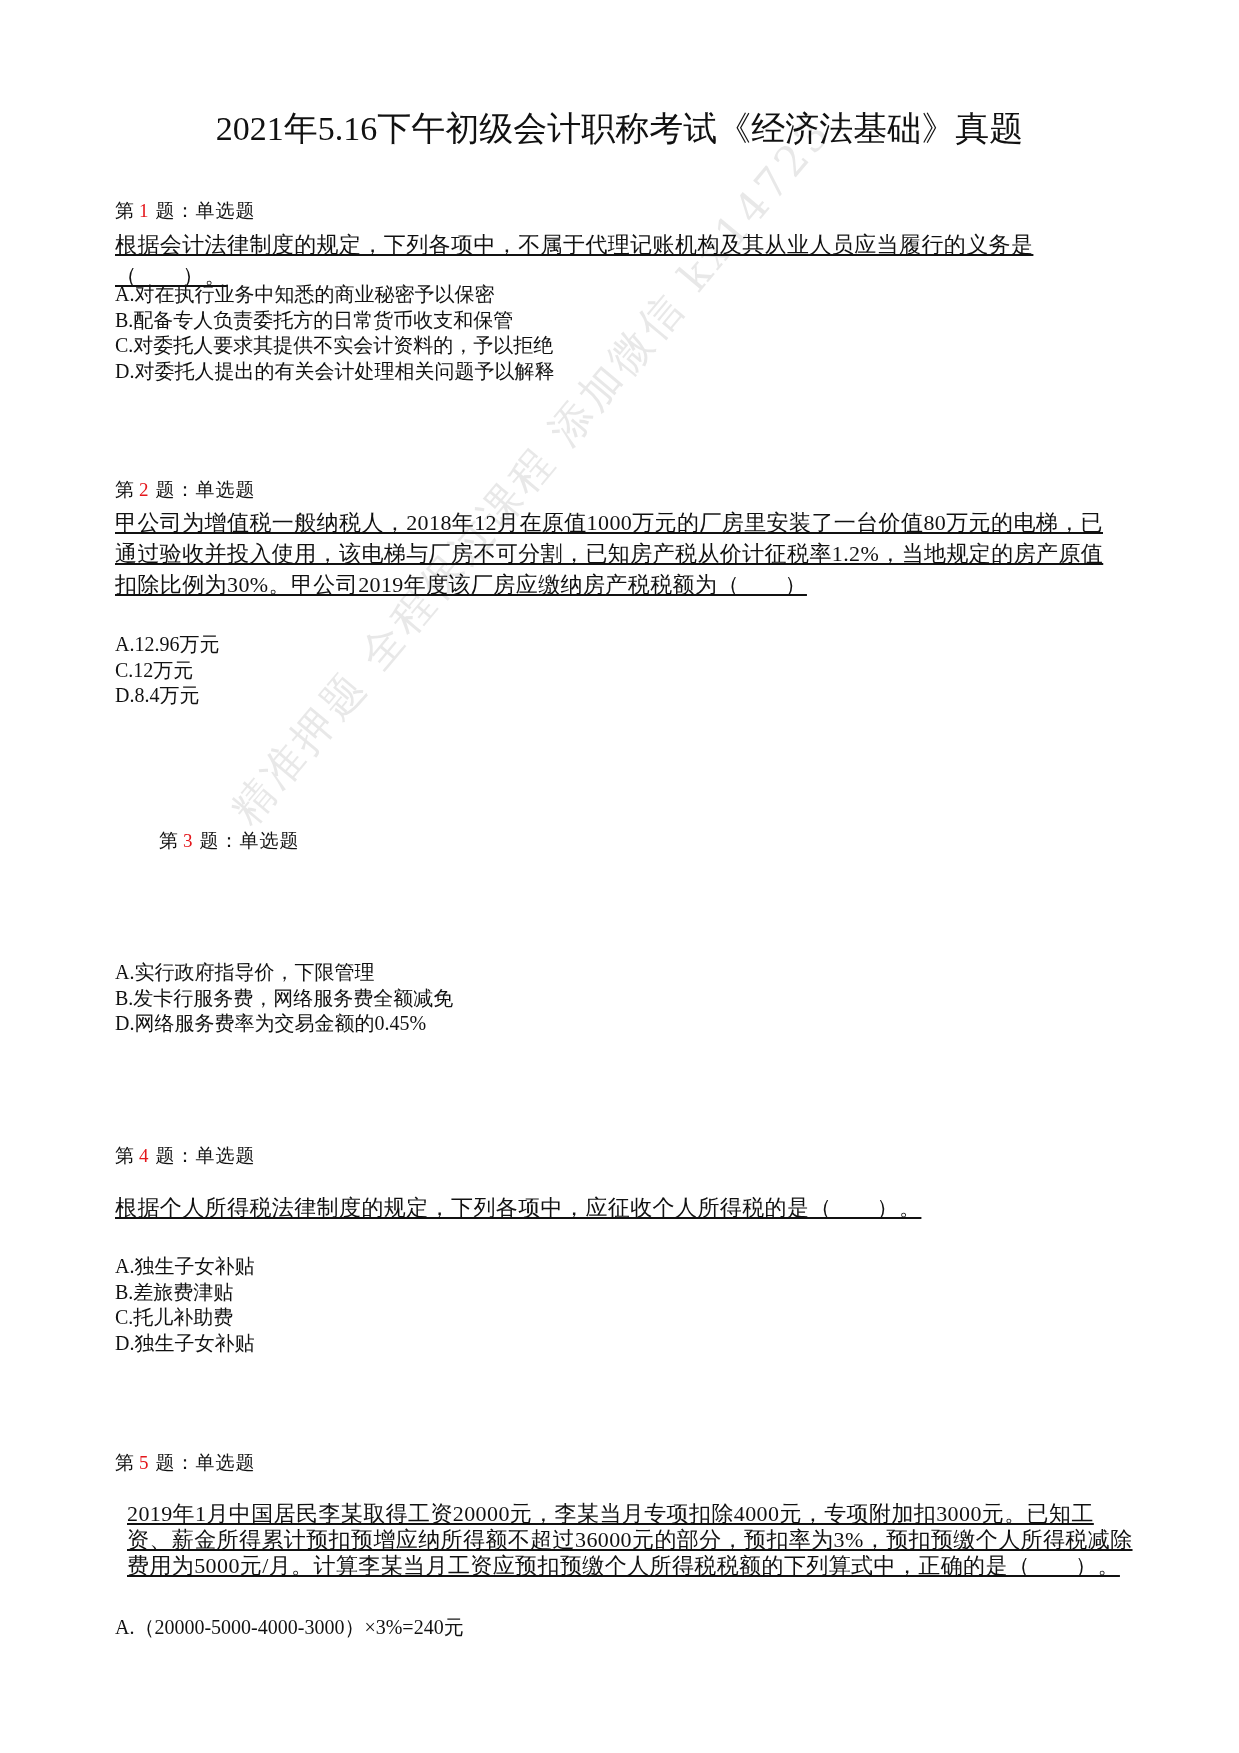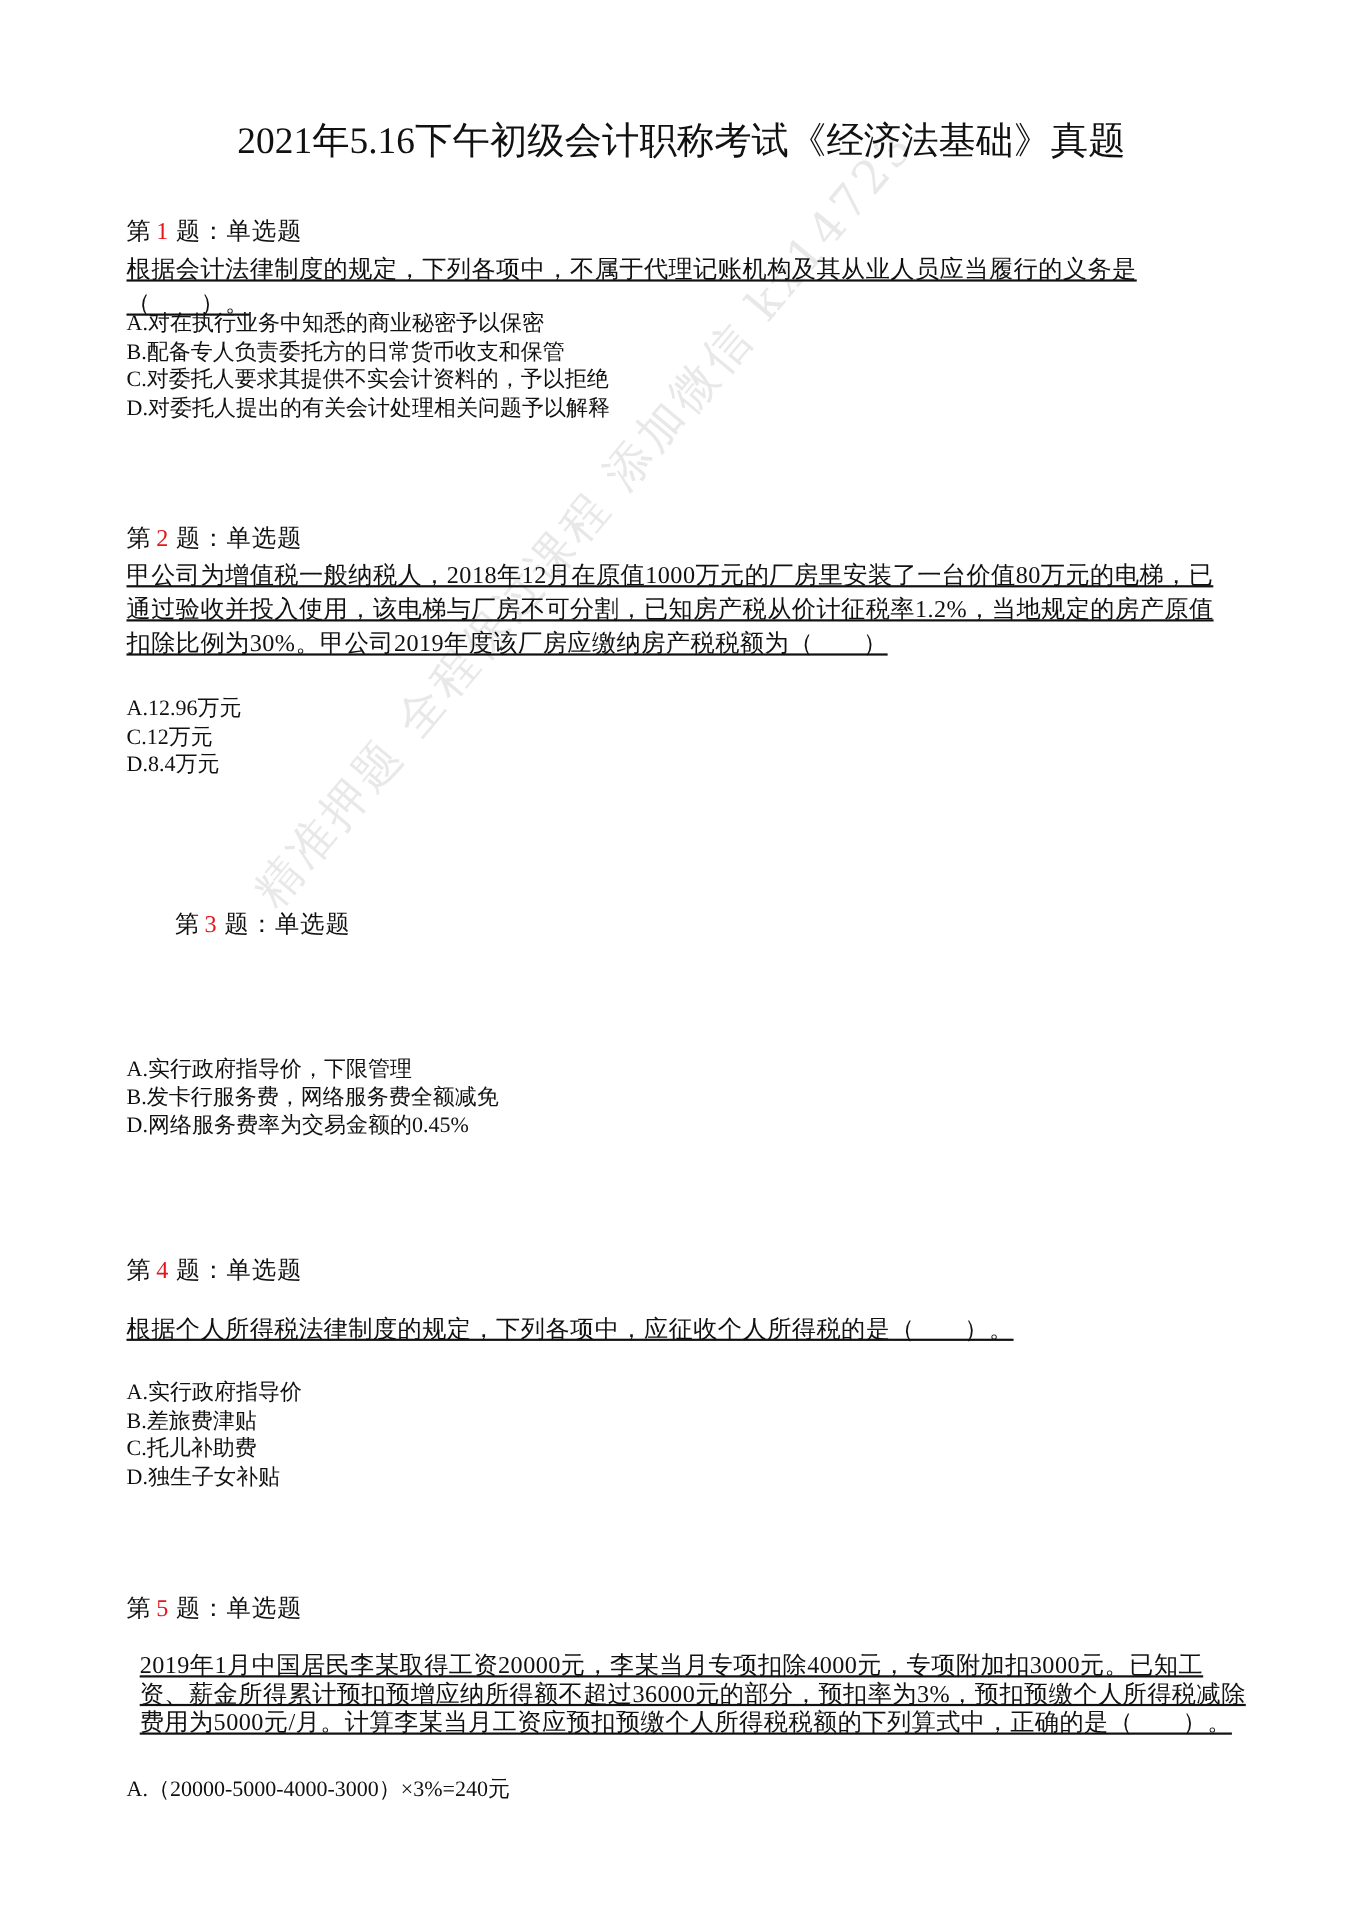--- a/index.html
+++ b/index.html
@@ -7,21 +7,21 @@
       width: 1239px; height: 1753px; position: relative; overflow: hidden;
       font-family: "Liberation Serif", "DejaVu Serif", serif;
       color: #111111;
     }
     .page { position: absolute; left: 0; top: 0; width: 1239px; height: 1753px; }
     .title {
       position: absolute; top: 112px; left: 0; width: 1239px; text-align: center;
       font-size: 34px; line-height: 34px; letter-spacing: 0px;
     }
     .q-header {
-      position: absolute; left: 115px; font-size: 22px; line-height: 24px;
+      position: absolute; left: 115px; font-size: 19px; line-height: 24px;
       font-family: "DejaVu Sans", "Liberation Sans", sans-serif; letter-spacing: 1px;
     }
     .q-header .num { color: #e4161b; font-family: "Liberation Serif", serif; margin: 0 6px 0 4px; }
     .q-stem {
       position: absolute; left: 115px; width: 1010px; font-size: 22px; line-height: 31px;
       letter-spacing: 0.4px;
       text-decoration: underline;
     }
     .q-options {
       position: absolute; left: 115px; width: 1000px; font-size: 20px; line-height: 25.7px;
@@ -72,21 +72,21 @@
     <li>A.实行政府指导价，下限管理</li>
     <li>B.发卡行服务费，网络服务费全额减免</li>
     <li>D.网络服务费率为交易金额的0.45%</li>
   </ul>
 
   <div class="q-header" style="top:1143px;">
     <span>第</span><span class="num">4</span><span>题：单选题</span>
   </div>
   <div class="q-stem" style="top:1192px;">根据个人所得税法律制度的规定，下列各项中，应征收个人所得税的是（　　）。</div>
   <ul class="q-options" style="top:1254px;">
-    <li>A.实行政府指导价</li>
+    <li>A.独生子女补贴</li>
     <li>B.差旅费津贴</li>
     <li>C.托儿补助费</li>
     <li>D.独生子女补贴</li>
   </ul>
 
   <div class="q-header" style="top:1450px;">
     <span>第</span><span class="num">5</span><span>题：单选题</span>
   </div>
   <div class="q-stem" style="top:1501px; line-height:26px;margin-left:12px;">2019年1月中国居民李某取得工资20000元，李某当月专项扣除4000元，专项附加扣3000元。已知工资、薪金所得累计预扣预增应纳所得额不超过36000元的部分，预扣率为3%，预扣预缴个人所得税减除费用为5000元/月。计算李某当月工资应预扣预缴个人所得税税额的下列算式中，正确的是（　　）。</div>
   <ul class="q-options" style="top:1615px;">

